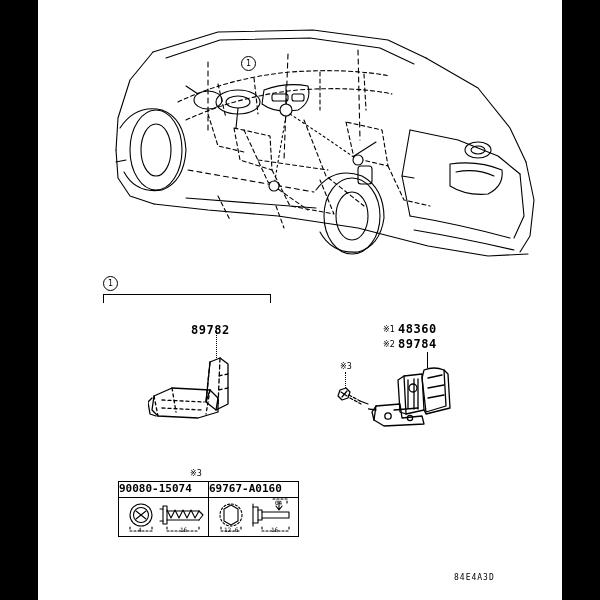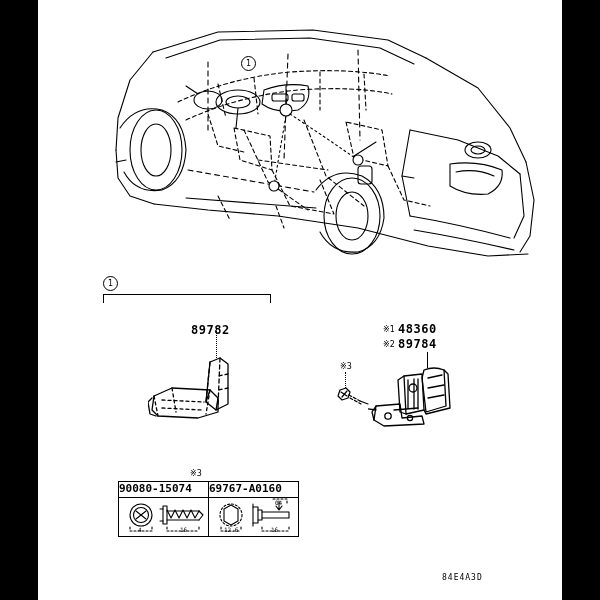--- a/index.html
+++ b/index.html
@@ -357,15 +357,15 @@
           </g>
         </svg>
         <div class="dimtxt abs" style="left:15px; top:28px;">12.6</div>
         <div class="dimtxt abs" style="left:62px; top:28px;">16</div>
         <div class="dimtxt abs" style="left:66px; top:1px;">04</div>
       </td>
     </tr>
   </tbody>
     </table>
 
-  <div class="sheetcode abs" style="left:404px; top:573px;">84E4A3D</div>
+  <div class="sheetcode abs" style="left:416px; top:573px;">84E4A3D</div>
 
 </div>
 
 </body></html>

